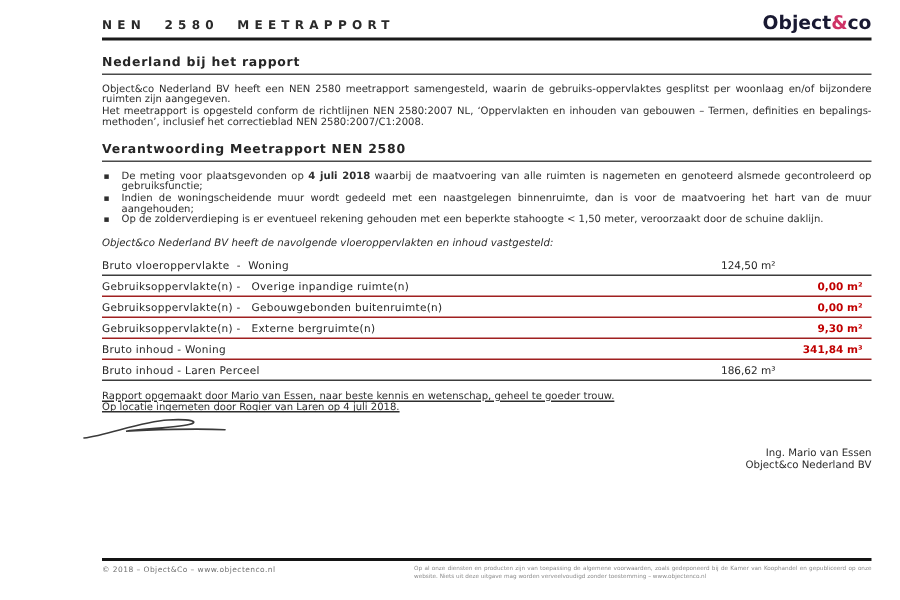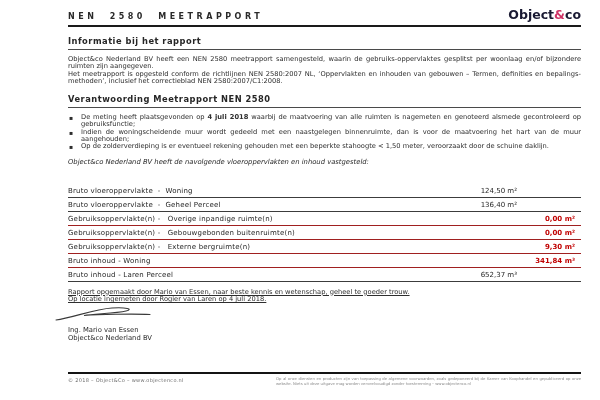--- a/index.html
+++ b/index.html
@@ -24,101 +24,97 @@
   
   .bullets{margin:6px 0 0 0;padding:0;list-style:none;}
   .bullets li{display:flex;gap:5px;font-size:6.7px;line-height:7.3px;color:#2e2e2e;}
   .bullets .marker{flex:none;width:7px;font-size:6px;line-height:7.3px;padding-left:1px;}
   .bullets .btext{flex:1;text-align:justify;}
   .bold{font-weight:bold;}
 
   .intro{margin-top:7px;font-size:6.8px;color:#2a2a2a;font-style:italic;}
 
   
-  .vtable{margin-top:18px;}
+  .vtable{margin-top:4px;}
   .vrow{display:flex;justify-content:space-between;align-items:flex-end;
         height:11px;padding-bottom:2px;border-bottom:1.5px solid #3c3c3c;}
   .vrow .label{font-size:7px;letter-spacing:0.2px;white-space:pre;color:#262626;}
   .vrow .value{font-size:7px;color:#262626;margin-right:64px;}
   .vrow.hl{border-bottom-color:var(--highlight-rule,#a02020);}
   .vrow.hl .value{color:var(--accent-red,#c00000);font-weight:bold;margin-right:6px;}
 
   .closing{margin-top:7px;font-size:6.7px;line-height:7.6px;text-align:justify;color:#2e2e2e;text-decoration:underline;}
   .place-date{margin-top:11px;font-size:6.8px;color:#2a2a2a;}
   .signature{margin:1px 0 0 -14px;display:block;}
-  .signer{font-size:6.8px;line-height:7.8px;color:#2a2a2a;margin-top:2px;}
+  .signer{font-size:6.8px;line-height:7.8px;color:#2a2a2a;margin-top:2px;text-align:right;}
 
   
   .footer{position:absolute;left:68px;right:55px;top:372px;border-top:2px solid #141414;
           padding-top:3px;display:flex;justify-content:space-between;align-items:flex-start;}
   .footer-left{font-size:5px;color:#6f6f6f;letter-spacing:0.3px;}
   .footer-right{width:305px;font-size:3.8px;line-height:4.8px;color:#8a8a8a;text-align:justify;}
 </style>
 </head>
 <body>
 
 <div class="page">
   <div class="content">
 
     <div class="doc-header">
       <span class="doc-title">NEN 2580 MEETRAPPORT</span>
       <span class="logo"><span>Object</span><span class="amp">&amp;</span><span>co</span></span>
     </div>
 
-    <div class="sec-head">Informatie bij het rapport</div>
+    <div class="sec-head">Nederland bij het rapport</div>
     <div class="para">Object&amp;co Nederland BV heeft een NEN 2580 meetrapport samengesteld, waarin de gebruiks-oppervlaktes gesplitst per woonlaag en/of bijzondere ruimten zijn aangegeven.</div>
     <div class="para">Het meetrapport is opgesteld conform de richtlijnen NEN 2580:2007 NL, ‘Oppervlakten en inhouden van gebouwen – Termen, definities en bepalings-methoden’, inclusief het correctieblad NEN 2580:2007/C1:2008.</div>
 
     <div class="sec-head">Verantwoording Meetrapport NEN 2580</div>
 
     <ul class="bullets">
       <li>
         <span class="marker">▪</span>
-        <span class="btext"><span>De meting heeft plaatsgevonden op </span><span class="bold">4 juli 2018</span><span> waarbij de maatvoering van alle ruimten is nagemeten en genoteerd alsmede gecontroleerd op gebruiksfunctie;</span></span>
+        <span class="btext"><span>De meting voor plaatsgevonden op </span><span class="bold">4 juli 2018</span><span> waarbij de maatvoering van alle ruimten is nagemeten en genoteerd alsmede gecontroleerd op gebruiksfunctie;</span></span>
       </li>
       <li>
         <span class="marker">▪</span>
         <span class="btext"><span></span><span class="bold"></span><span>Indien de woningscheidende muur wordt gedeeld met een naastgelegen binnenruimte, dan is voor de maatvoering het hart van de muur aangehouden;</span></span>
       </li>
       <li>
         <span class="marker">▪</span>
         <span class="btext"><span></span><span class="bold"></span><span>Op de zolderverdieping is er eventueel rekening gehouden met een beperkte stahoogte &lt; 1,50 meter, veroorzaakt door de schuine daklijn.</span></span>
       </li>
     </ul>
 
     <div class="intro">Object&amp;co Nederland BV heeft de navolgende vloeroppervlakten en inhoud vastgesteld:</div>
 
     <div class="vtable">
       <div class="vrow">
         <span class="label">Bruto vloeroppervlakte  -  Woning</span>
         <span class="value">124,50 m²</span>
-      </div>
-      <div class="vrow">
-        <span class="label">Bruto vloeroppervlakte  -  Geheel Perceel</span>
-        <span class="value">136,40 m²</span>
       </div>
       <div class="vrow hl">
         <span class="label">Gebruiksoppervlakte(n) -   Overige inpandige ruimte(n)</span>
         <span class="value">0,00 m²</span>
       </div>
       <div class="vrow hl">
         <span class="label">Gebruiksoppervlakte(n) -   Gebouwgebonden buitenruimte(n)</span>
         <span class="value">0,00 m²</span>
       </div>
       <div class="vrow hl">
         <span class="label">Gebruiksoppervlakte(n) -   Externe bergruimte(n)</span>
         <span class="value">9,30 m²</span>
       </div>
       <div class="vrow hl">
         <span class="label">Bruto inhoud - Woning</span>
         <span class="value">341,84 m³</span>
       </div>
       <div class="vrow">
         <span class="label">Bruto inhoud - Laren Perceel</span>
-        <span class="value">652,37 m³</span>
+        <span class="value">186,62 m³</span>
       </div>
     </div>
 
     <div class="closing">
       <span>Rapport opgemaakt door Mario van Essen, naar beste kennis en wetenschap, geheel te goeder trouw.</span><br>
       <span>Op locatie ingemeten door Rogier van Laren op 4 juli 2018.</span>
     </div>
 
 
     <svg class="signature" width="120" height="20" viewBox="0 0 120 20">

